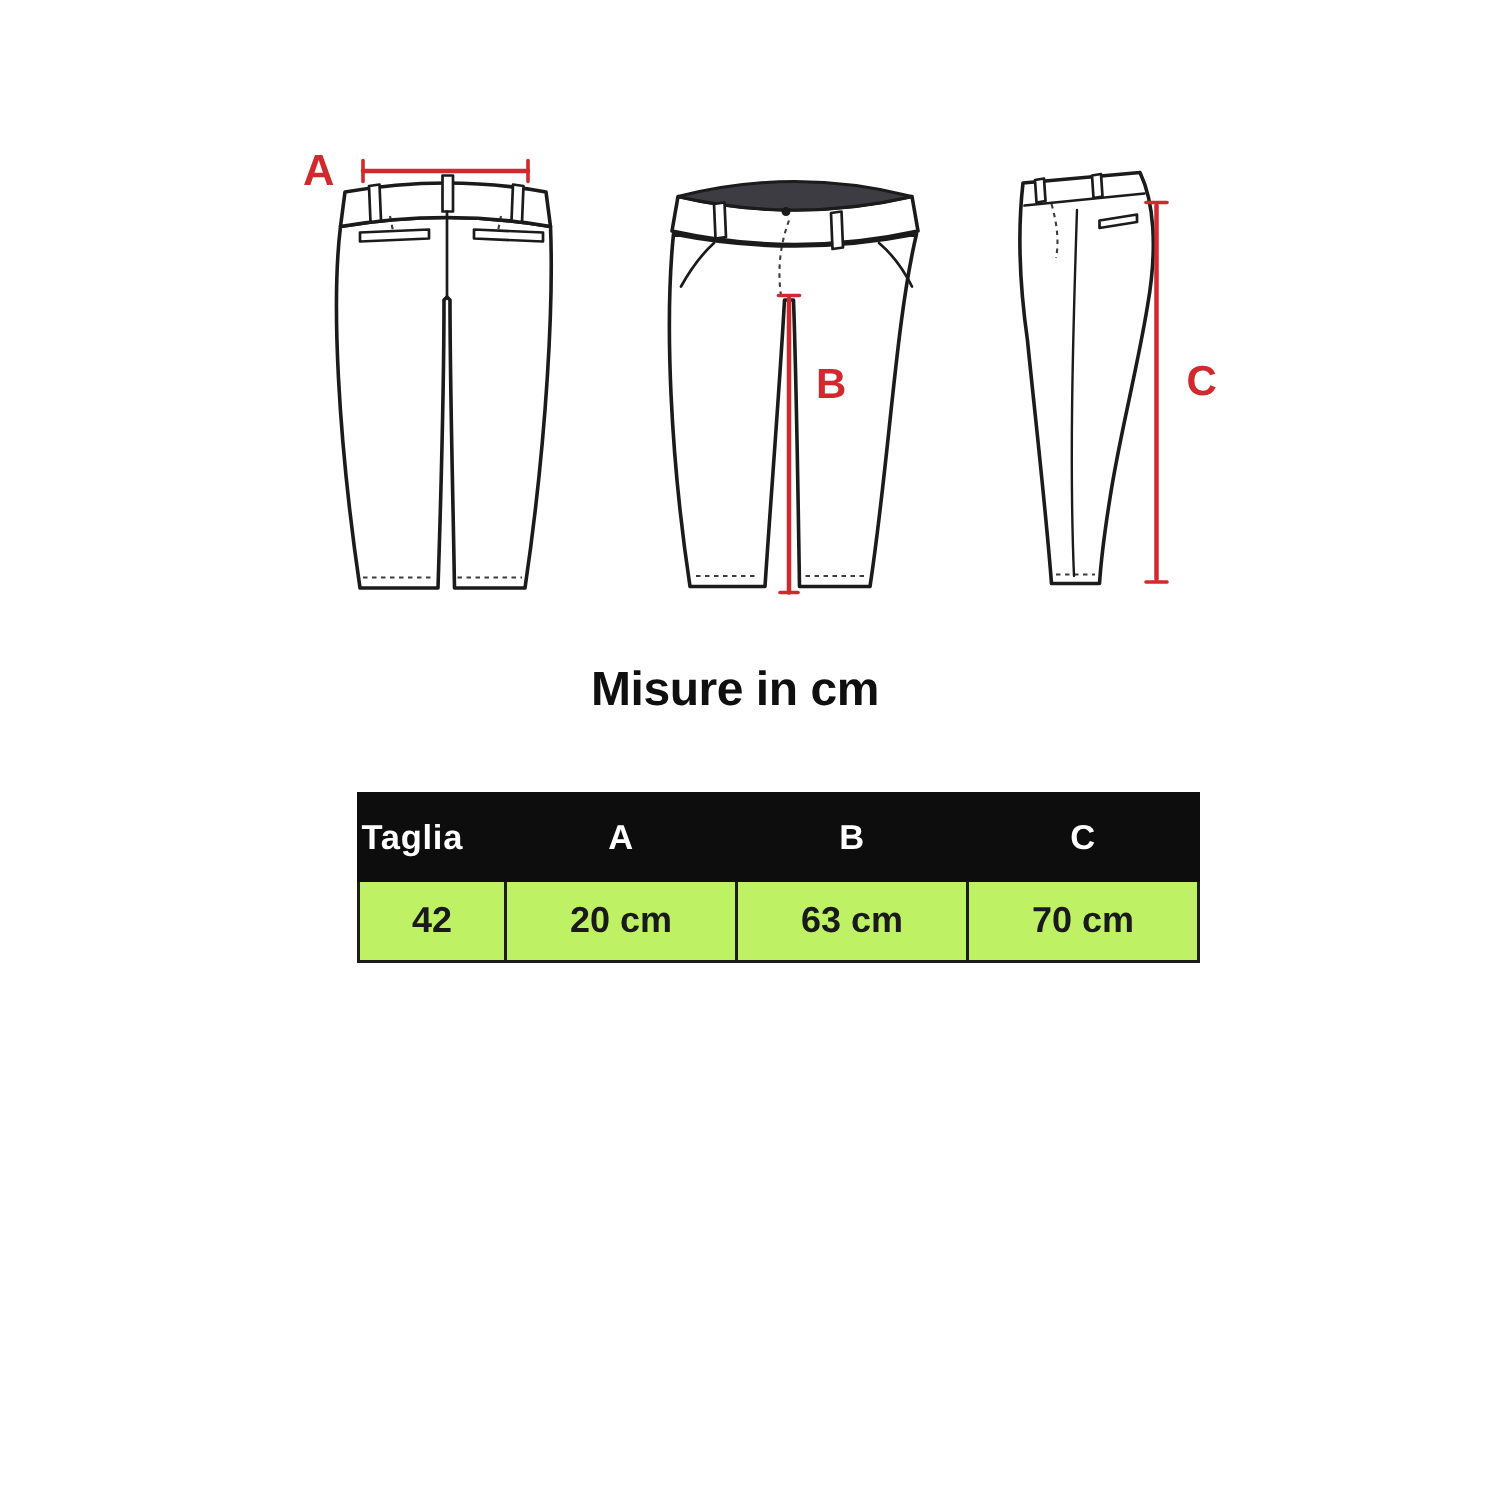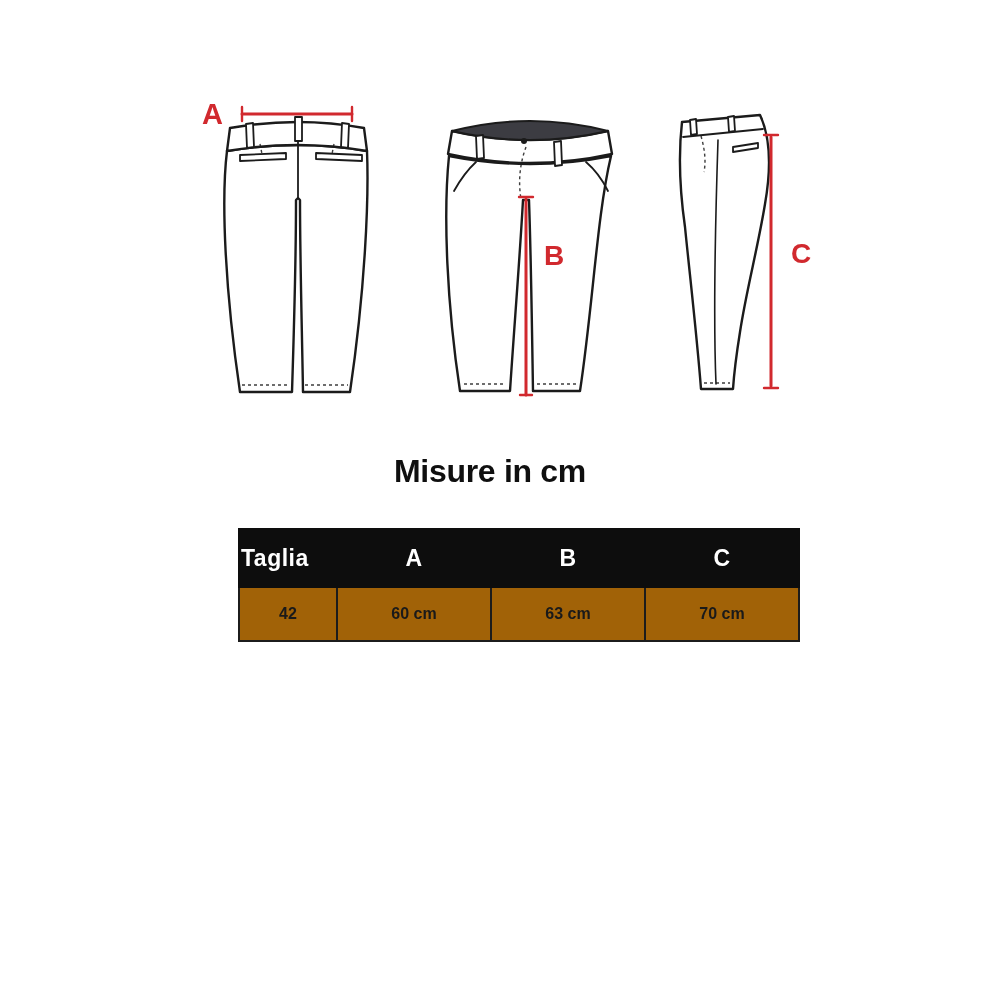--- a/index.html
+++ b/index.html
@@ -22,37 +22,37 @@
   .drawing{position:absolute;}
   .measure-label{
     position:absolute;color:var(--accent-red);
     font-weight:800;line-height:1;
   }
   .label-a{left:202px;top:100px;font-size:29px;}
   .label-b{left:544px;top:242px;font-size:28px;}
   .label-c{left:791px;top:240px;font-size:28px;}
   .title{
     position:absolute;top:441px;left:0;width:980px;text-align:center;
-    font-size:32px;font-weight:800;color:#0f0f0f;letter-spacing:-0.3px;margin-top:12px;
+    font-size:32px;font-weight:800;color:#0f0f0f;letter-spacing:-0.3px;
   }
   table.size-table{
     position:absolute;top:528px;left:238px;width:560px;
     border-collapse:collapse;table-layout:fixed;
   }
   .size-table th,.size-table td{
     border:2px solid #1c1c1c;text-align:center;
     font-weight:700;color:var(--cell-text);
   }
   .size-table thead th{
     background:var(--header-bg);color:var(--header-text);
     border-color:var(--header-bg);
     height:58px;font-size:23px;letter-spacing:0.5px;
   }
   .size-table thead th.col-taglia{text-align:left;}
-  .size-table tbody td{height:54px;font-size:16px;background:#a16207;}
+  .size-table tbody td{height:54px;font-size:24px;background:#bef264;}
   .col-taglia{width:98px;}
   .col-measure{width:154px;}
   
   .outline{fill:#ffffff;stroke:var(--line);stroke-width:2.4;stroke-linejoin:round;stroke-linecap:round;}
   .part{fill:#ffffff;stroke:var(--line);stroke-width:1.8;stroke-linejoin:round;}
   .seam{fill:none;stroke:var(--line);stroke-width:1.8;stroke-linecap:round;}
   .crease{fill:none;stroke:var(--line);stroke-width:1.6;stroke-linecap:round;}
   .dashed{fill:none;stroke:var(--line);stroke-width:1.4;stroke-dasharray:3 3;opacity:.85;}
   .dark{fill:var(--waistband-fill);stroke:var(--line);stroke-width:2;}
   .red-line{fill:none;stroke:var(--accent-red);stroke-width:3;stroke-linecap:round;}
@@ -175,20 +175,20 @@
       <tr>
         <th class="col-taglia">Taglia</th>
         <th class="col-measure">A</th>
         <th class="col-measure">B</th>
         <th class="col-measure">C</th>
       </tr>
     </thead>
     <tbody>
       <tr>
         <td>42</td>
-        <td>60 cm</td>
+        <td>20 cm</td>
         <td>63 cm</td>
         <td>70 cm</td>
       </tr>
     </tbody>
   </table>
 
 </div>
 
 </body></html>

